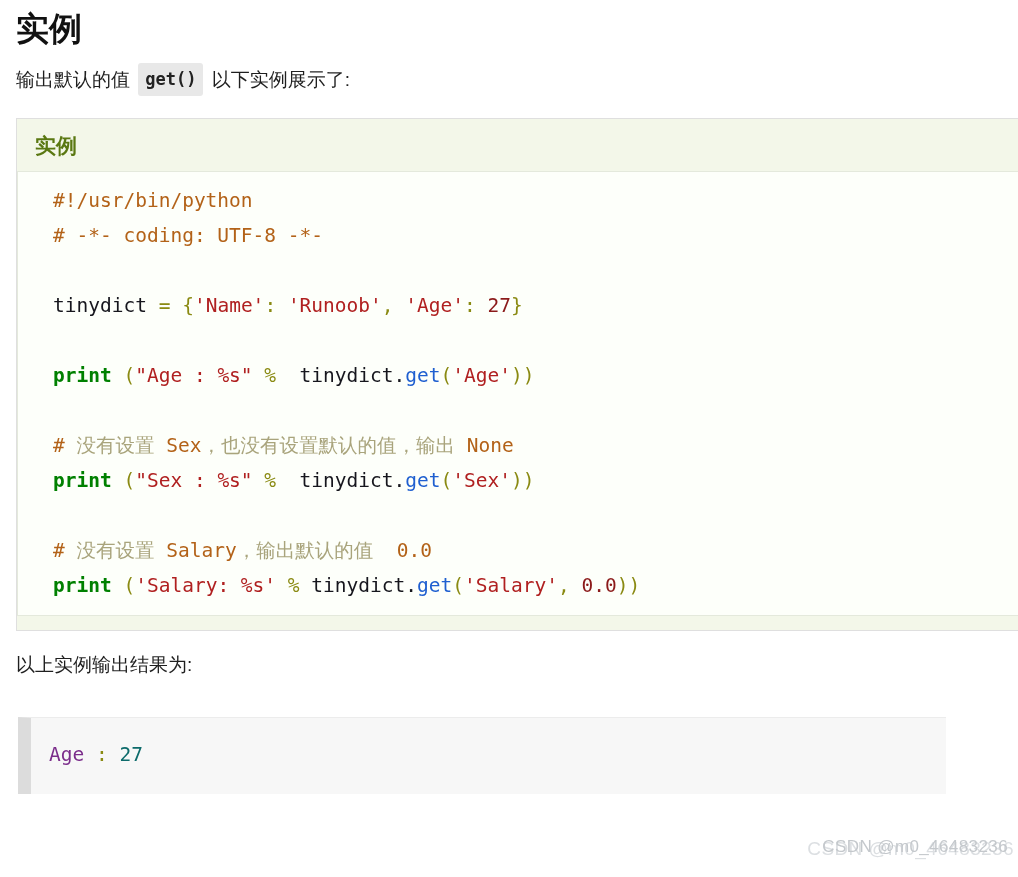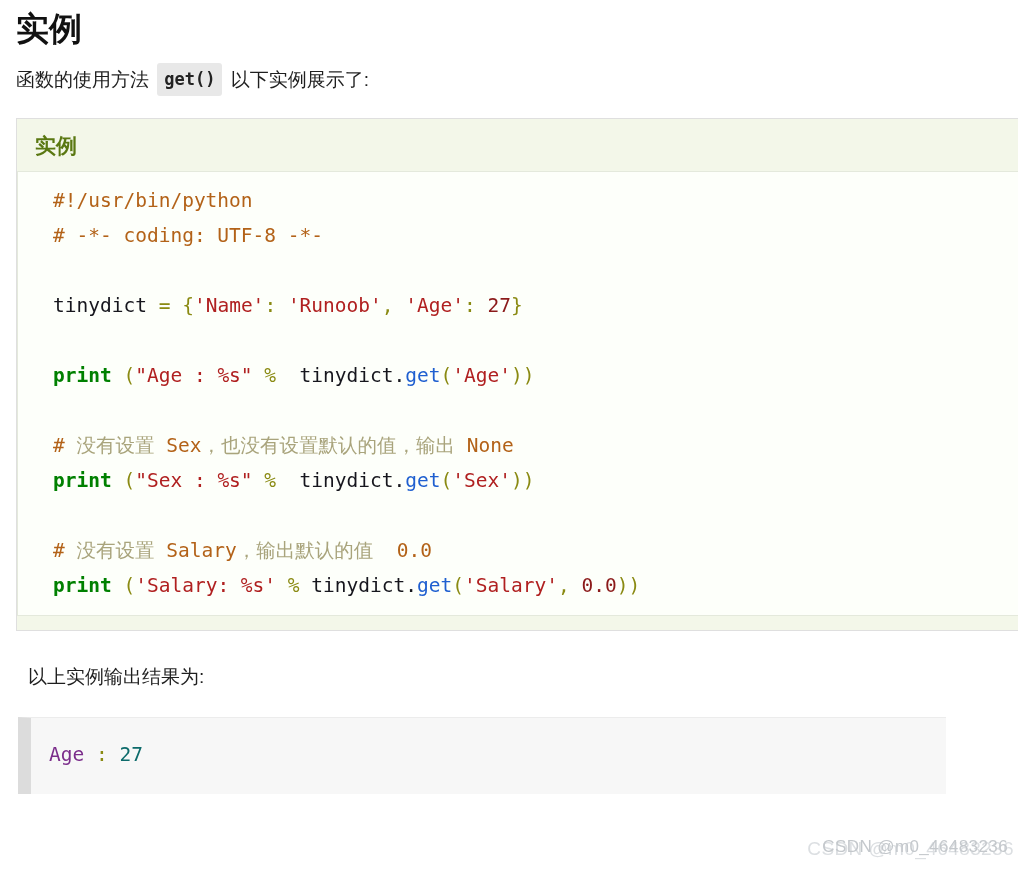--- a/index.html
+++ b/index.html
@@ -93,21 +93,21 @@
   .n  { color: #8b1a1a; }          
   .p  { color: #8a8a12; }          
   .f  { color: #1f5fd0; }          
   .v  { color: #16161d; }          
 
   
   .output-caption {
     position: absolute;
     left: 16px;
     top: 650px;
-    margin: 12px;
+    margin: 0;
     font-size: 19px;
     line-height: 30px;
     color: #1f1f1f;
   }
 
   
   .output-panel {
     position: absolute;
     left: 18px;
     top: 717px;
@@ -155,21 +155,21 @@
     white-space: nowrap;
     user-select: none;
   }
 </style>
 </head>
 <body>
 
 <h1 class="page-title">实例</h1>
 
 <p class="intro-line">
-  <span>函数的使用方法</span>
+  <span>输出默认的值</span>
   <span class="inline-code">get()</span>
   <span>以下实例展示了:</span>
 </p>
 
 <section class="example-panel">
   <h2 class="example-panel-title">实例</h2>
   <div class="code-surface">
     <pre class="code" id="code-block"><span><span class="c">#!/usr/bin/python</span></span>
 <span><span class="c"># -*- coding: UTF-8 -*-</span></span>
 <span><span class="v"></span></span>

